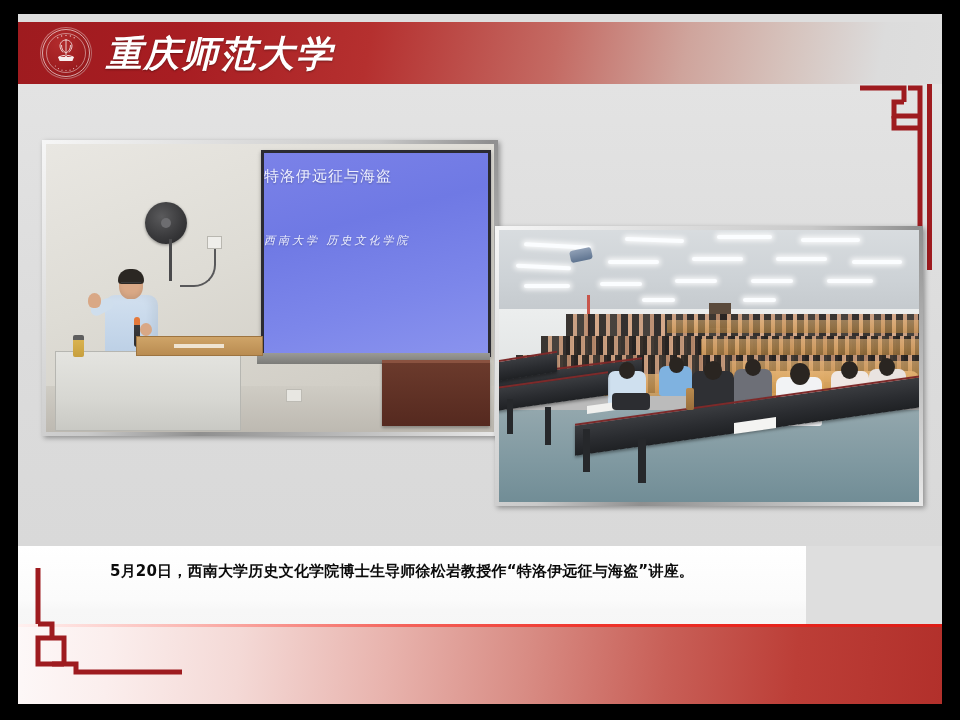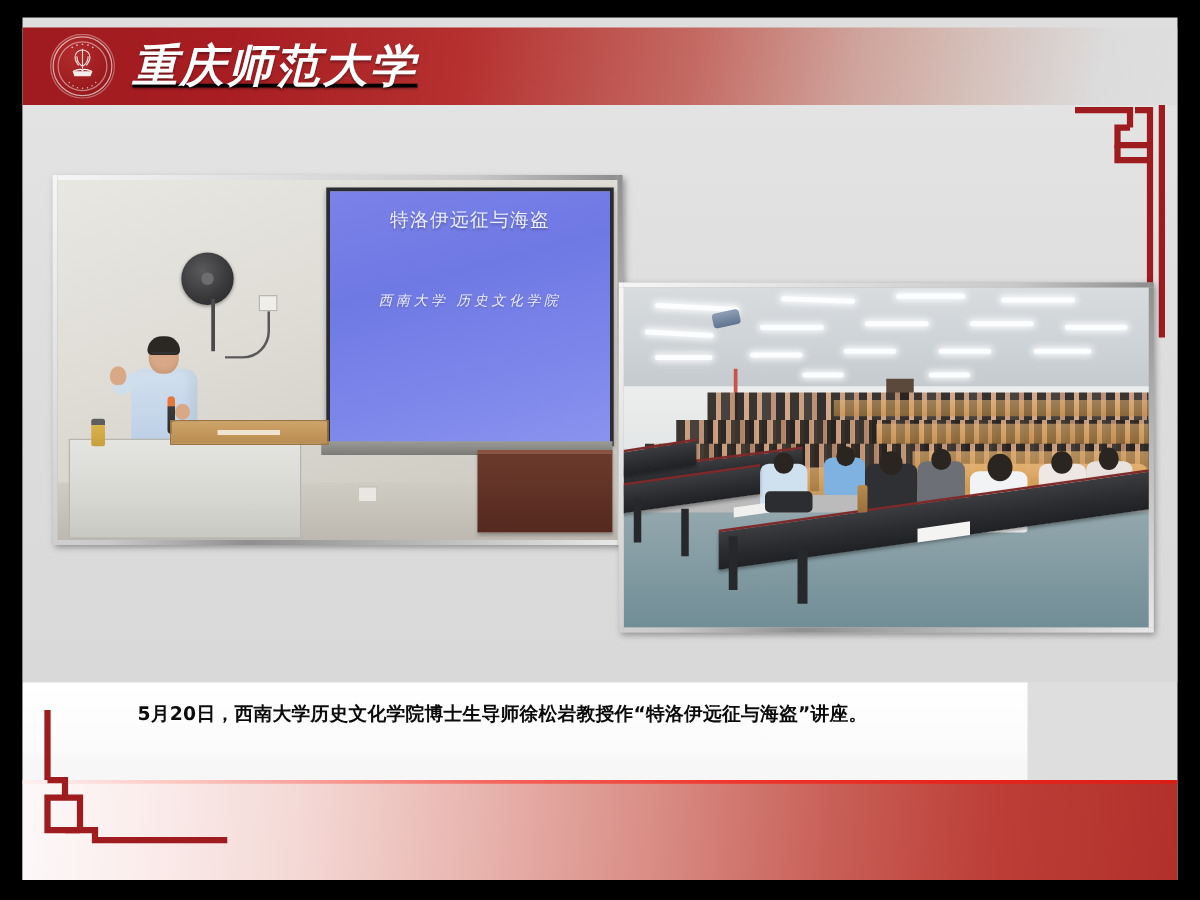--- a/index.html
+++ b/index.html
@@ -11,21 +11,21 @@
   .slide{
     position:absolute;left:18px;top:14px;width:924px;height:690px;
     background:#dedede;overflow:hidden;
   }
 
   
   .header{
     position:absolute;left:0;top:8px;width:924px;height:62px;
     background:linear-gradient(100deg,#9e1b1f 0%,#a81d22 18%,#b5302f 38%,#c46a63 58%,#cfa49c 72%,#d6c3bd 83%,#dcdcdc 93%,#dedede 100%);
   }
-  .header-inner{position:absolute;inset:0;display:flex;align-items:center;text-decoration:underline;}
+  .header-inner{position:absolute;inset:0;display:flex;align-items:center;}
   .seal{
     position:relative;margin-left:22px;width:52px;height:52px;border-radius:50%;
     background:radial-gradient(circle at 38% 32%,#b22b2c 0%,#9a1a1d 62%,#8c1417 100%);
     box-shadow:0 0 0 1px rgba(255,255,255,.35) inset;
     flex:0 0 auto;
   }
   .seal .ring1{position:absolute;inset:2px;border:1px solid rgba(255,255,255,.62);border-radius:50%;}
   .seal .ring2{position:absolute;inset:6px;border:1px solid rgba(255,255,255,.45);border-radius:50%;}
   .seal svg{position:absolute;inset:0;width:100%;height:100%;}
   .wordmark{
@@ -55,21 +55,21 @@
   .photo-1{left:24px;top:56px;width:448px;height:288px;}
   .photo-2{left:477px;top:142px;width:420px;height:272px;z-index:3;}
 
   
   .p1-wall{position:absolute;inset:0;background:linear-gradient(160deg,#e9e7e2 0%,#dedcd5 40%,#d2cfc7 75%,#c9c6be 100%);}
   .p1-floorline{position:absolute;left:0;bottom:0;width:100%;height:16%;background:linear-gradient(180deg,#cfccc4,#bdb9b1);}
   .p1-screen{
     position:absolute;left:48%;top:2%;width:50%;height:70%;
     background:linear-gradient(165deg,#7b82e8 0%,#6f79e4 35%,#7c86ea 70%,#8a93ee 100%);
     border:3px solid #2b2b32;box-shadow:0 2px 4px rgba(0,0,0,.3);
-    color:#eef0ff;text-align:center;
+    color:#eef0ff;
   }
   .p1-screen .ttl{
     position:absolute;left:0;right:0;top:7%;font-size:15px;letter-spacing:1px;
     font-family:"DejaVu Sans","Liberation Sans",sans-serif;
     text-shadow:0 1px 2px rgba(0,0,0,.25);
   }
   .p1-screen .sub1{
     position:absolute;left:0;right:0;top:40%;font-size:11px;letter-spacing:3px;
     font-family:"DejaVu Serif","Liberation Serif",serif;font-style:italic;
     text-shadow:0 1px 2px rgba(0,0,0,.22);
@@ -132,21 +132,20 @@
       #2c2723 0px,#2c2723 7px,#c79a7b 7px,#c79a7b 11px,
       #3b3530 11px,#3b3530 18px,#b98a6c 18px,#b98a6c 22px,
       #262221 22px,#262221 29px,#d2a382 29px,#d2a382 33px);opacity:.93;}
   .p2-stu{position:absolute;border-radius:7px 7px 3px 3px;}
   .p2-head2{position:absolute;border-radius:50%;background:#2a2521;}
 
   
   .caption-zone{
     position:absolute;left:0;top:532px;width:788px;height:158px;
     background:linear-gradient(180deg,#ffffff 0%,#fbfbfb 34%,#f7f7f7 40%,#f3f3f3 100%);
-    padding-left:16px;
   }
   .caption-text{
     position:absolute;left:92px;top:16px;width:790px;
     font-size:15px;font-weight:700;color:#0b0b0b;letter-spacing:.2px;
     font-family:"DejaVu Sans","Liberation Sans",sans-serif;white-space:nowrap;
   }
   .redband{
     position:absolute;left:0;bottom:0;width:924px;height:80px;
     background:linear-gradient(95deg,#fdf8f8 0%,#fbeeed 10%,#f4d9d6 24%,#e8b3ad 40%,#d88c84 55%,#c85f57 70%,#bc3e37 84%,#b2302b 100%);
   }

